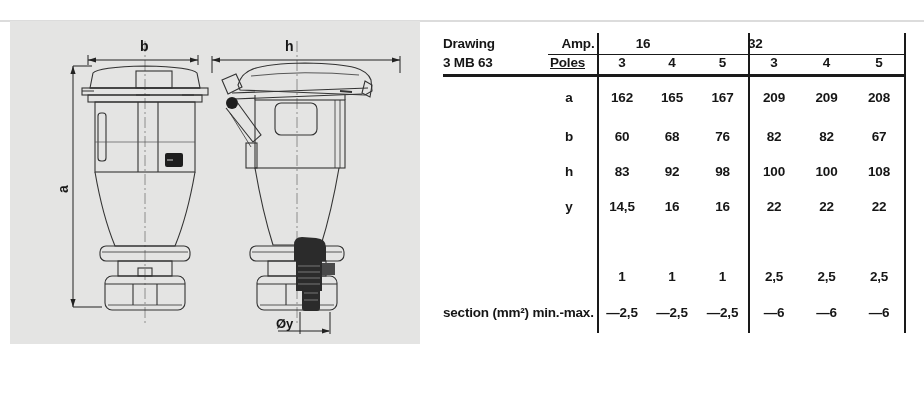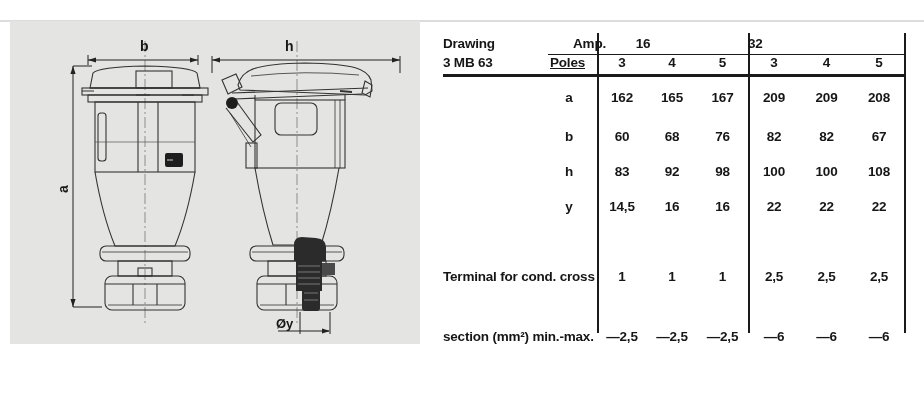--- a/index.html
+++ b/index.html
@@ -165,21 +165,21 @@
   <div class="tbl">
 
     <div class="hline" style="left:105px;top:20.5px;width:357px;height:1.5px;"></div>
     <div class="hline" style="left:0;top:41px;width:462px;height:2.5px;"></div>
     <div class="vline" style="left:154px;"></div>
     <div class="vline" style="left:305px;"></div>
     <div class="vline" style="left:461px;"></div>
 
     <div class="trow" style="top:2px;">
       <span class="c-label">Drawing</span>
-      <span class="c-param" style="text-align:right;left:107px;">Amp.</span>
+      <span class="c-param" style="text-align:center;left:107px;">Amp.</span>
       <span class="g16">16</span>
       <span class="g32">32</span>
     </div>
 
     <div class="trow" style="top:21px;">
       <span class="c-label">3 MB 63</span>
       <span class="c-param" style="text-align:left;left:107px;text-decoration:underline;">Poles</span>
       <span class="c1">3</span>
       <span class="c2">4</span>
       <span class="c3">5</span>
@@ -222,30 +222,29 @@
       <span class="c-param">y</span>
       <span class="c1">14,5</span>
       <span class="c2">16</span>
       <span class="c3">16</span>
       <span class="c4">22</span>
       <span class="c5">22</span>
       <span class="c6">22</span>
     </div>
 
     <div class="trow" style="top:235px;">
-      <span class="c-label">Terminal for cond. cross</span>
       <span class="c1">1</span>
       <span class="c2">1</span>
       <span class="c3">1</span>
       <span class="c4">2,5</span>
       <span class="c5">2,5</span>
       <span class="c6">2,5</span>
     </div>
 
-    <div class="trow" style="top:271px;margin-top:24px;">
+    <div class="trow" style="top:271px;">
       <span class="c-label">section (mm²) min.-max.</span>
       <span class="c1">—2,5</span>
       <span class="c2">—2,5</span>
       <span class="c3">—2,5</span>
       <span class="c4">—6</span>
       <span class="c5">—6</span>
       <span class="c6">—6</span>
     </div>
   </div>
 </div>

